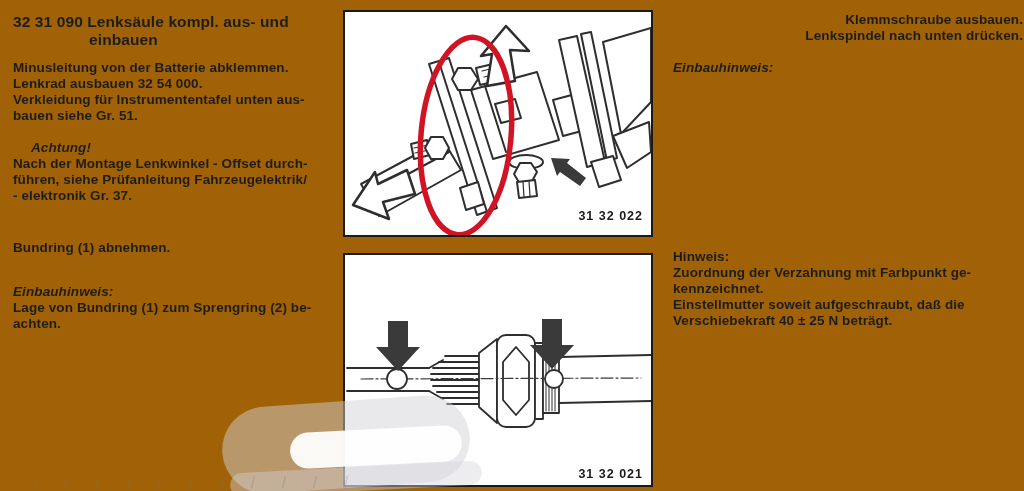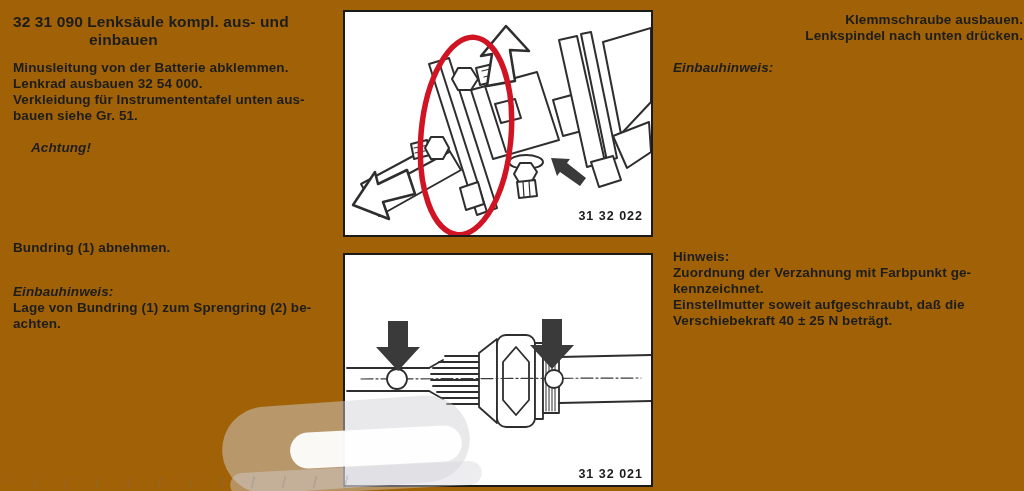--- a/index.html
+++ b/index.html
@@ -42,20 +42,23 @@
     <span>32 31 090 Lenksäule kompl. aus- und</span>
     <span class="l2">einbauen</span>
   </div>
 
   <div class="blk para" style="left:13px;top:60px;width:330px;">Minusleitung von der Batterie abklemmen.
 Lenkrad ausbauen 32 54 000.
 Verkleidung für Instrumententafel unten aus-
 bauen siehe Gr. 51.</div>
 
   <div class="blk ital" style="left:13px;top:140px;width:330px;margin-left:18px;">Achtung!</div>
+  <div class="blk para" style="left:13px;top:156px;width:330px;">Nach der Montage Lenkwinkel - Offset durch-
+führen, siehe Prüfanleitung Fahrzeugelektrik/
+- elektronik Gr. 37.</div>
 
   <div class="blk" style="left:13px;top:240px;width:330px;">Bundring (1) abnehmen.</div>
   <div class="blk ital" style="left:13px;top:284px;width:330px;">Einbauhinweis:</div>
   <div class="blk para" style="left:13px;top:300px;width:330px;">Lage von Bundring (1) zum Sprengring (2) be-
 achten.</div>
 
   <div class="blk para" style="left:673px;top:12px;width:350px;text-align:right;">Klemmschraube ausbauen.
 Lenkspindel nach unten drücken.</div>
   <div class="blk ital" style="left:673px;top:60px;width:350px;">Einbauhinweis:</div>
 

